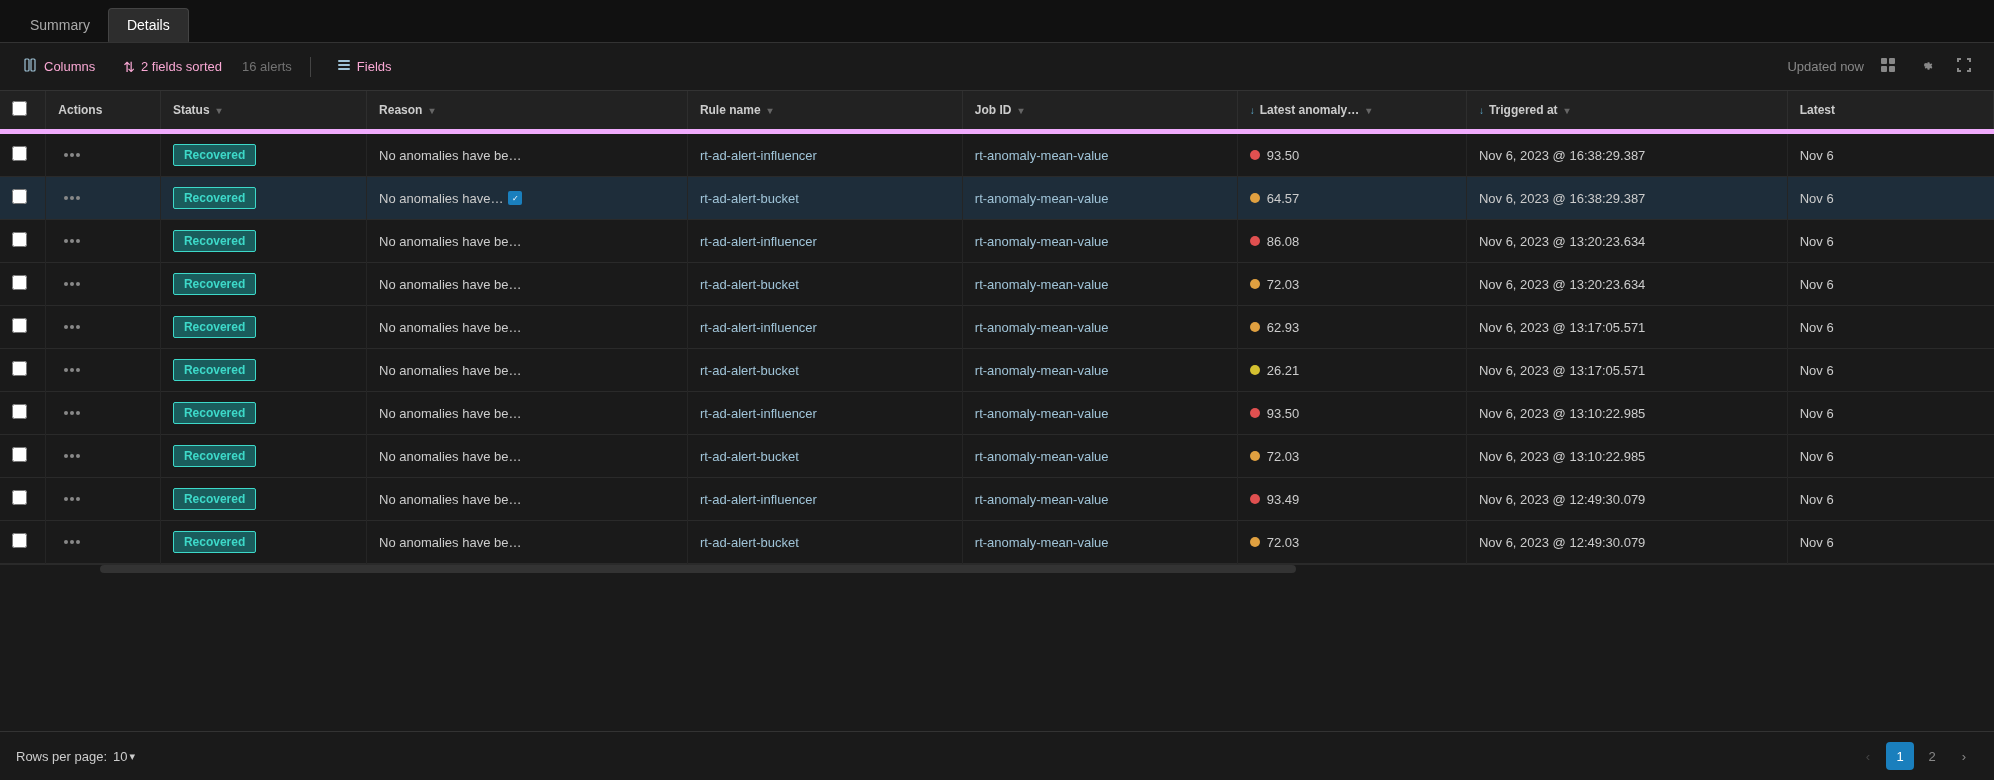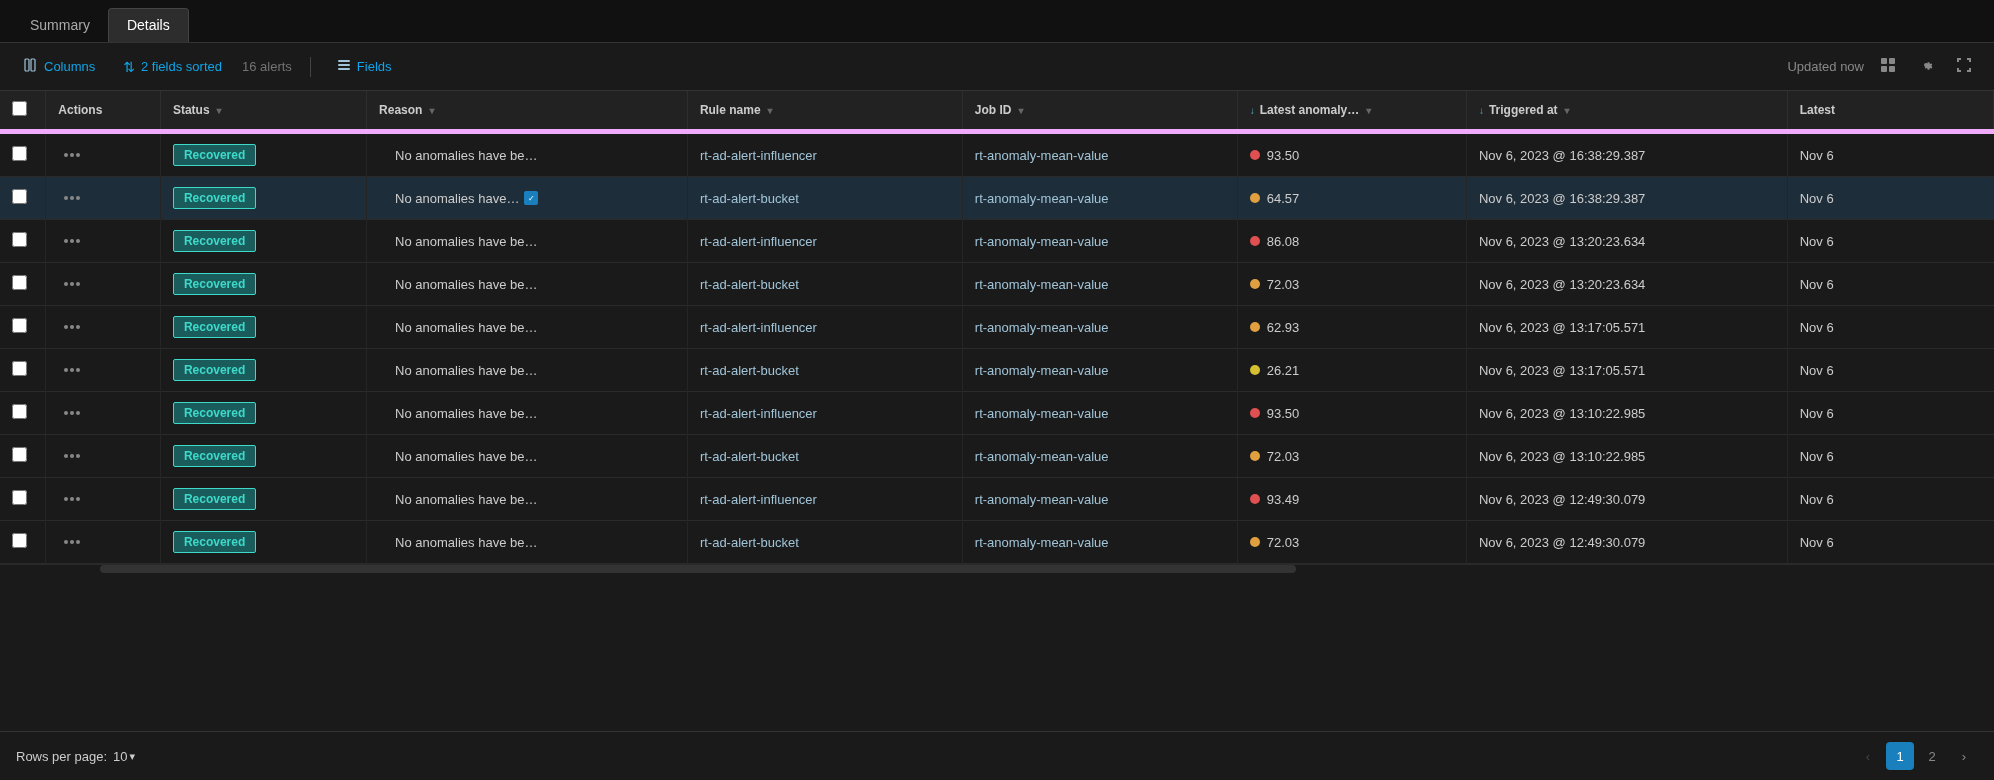--- a/index.html
+++ b/index.html
@@ -47,21 +47,21 @@
       background: #1a1a1a;
       border-bottom: 1px solid #333;
       gap: 12px;
     }
     .toolbar-btn {
       display: flex;
       align-items: center;
       gap: 6px;
       background: transparent;
       border: none;
-      color: #0ea5e9;
+      color: #f9a8d4;
       cursor: pointer;
       font-size: 13px;
       padding: 4px 8px;
       border-radius: 4px;
     }
     .toolbar-separator {
       width: 1px;
       height: 20px;
       background: #444;
       margin: 0 6px;
@@ -196,21 +196,20 @@
     }
     .dot-red { background: #e05050; }
     .dot-orange { background: #e0a040; }
     .dot-yellow { background: #d4c030; }
 
     
     .reason-cell {
       display: flex;
       align-items: center;
       gap: 5px;
-      margin-left: 16px;
     }
     .edit-icon {
       width: 14px;
       height: 14px;
       background: #1a7fbd;
       border-radius: 2px;
       display: inline-flex;
       align-items: center;
       justify-content: center;
       color: #fff;

